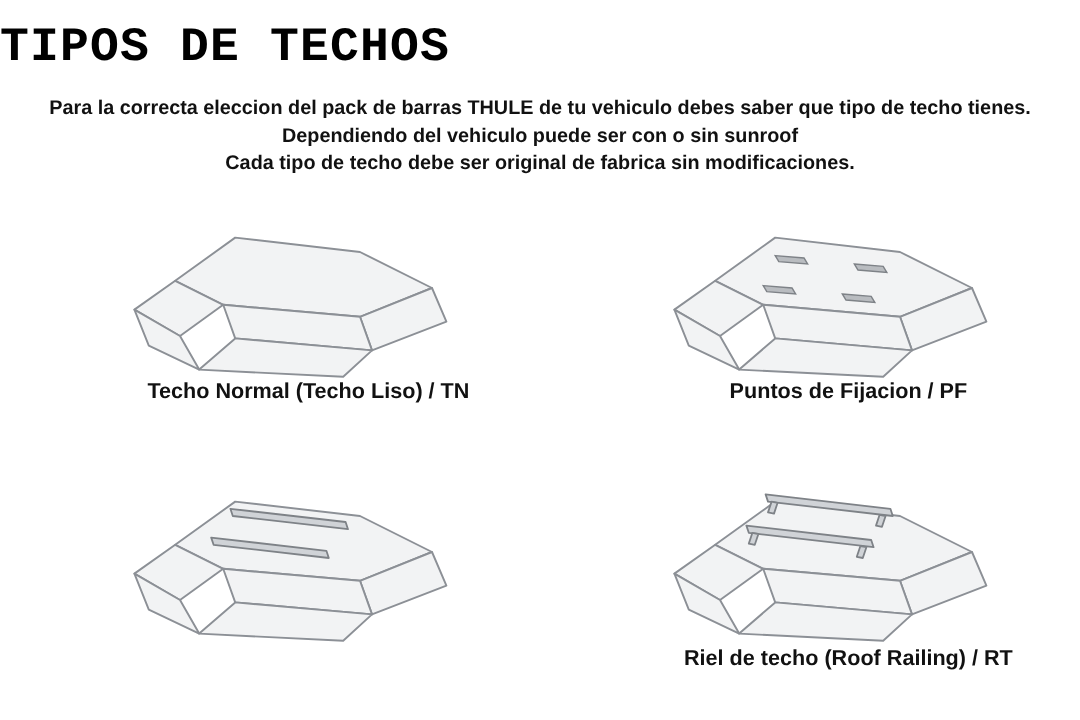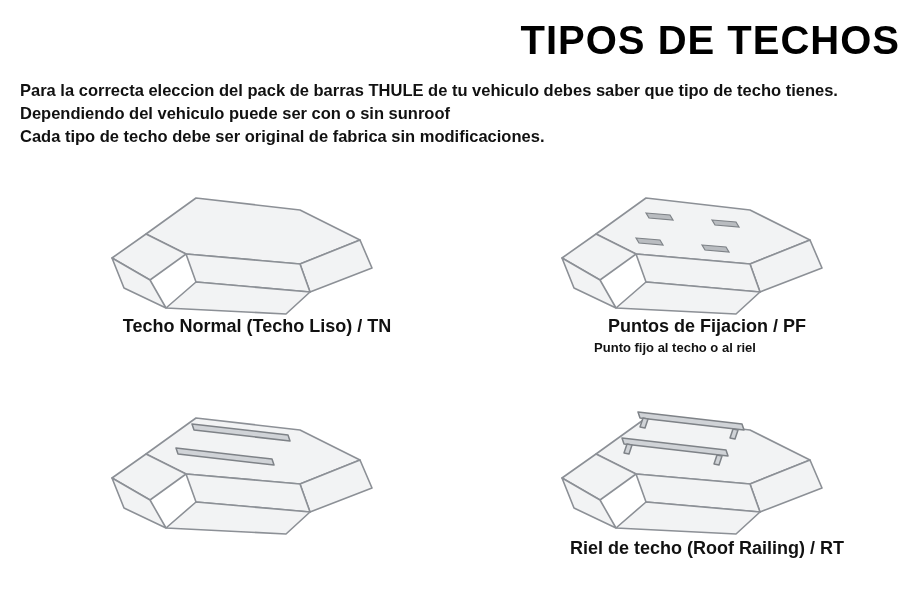--- a/index.html
+++ b/index.html
@@ -16,29 +16,30 @@
     position: relative;
   }
   .page {
     width: 900px;
     height: 600px;
     position: relative;
     box-sizing: border-box;
     padding: 0;
   }
   .title {
-    text-align: right;
+    text-align: left;
     font-size: 40px;
     font-weight: bold;
     letter-spacing: 1px;
     margin: 18px 0 10px 0;
     color: #000;
-    font-family: Liberation Sans, sans-serif;
+    font-family: Liberation Mono, monospace;
   }
   .subtitle-block {
+    text-align: center;
     margin: 16px auto;
     width: 860px;
   }
   .subtitle-line {
     font-size: 16.5px;
     font-weight: bold;
     line-height: 21px;
     color: #111;
     margin: 0;
     padding: 1px 0;
@@ -143,21 +144,20 @@
 
           <g fill="#b9bcc0" stroke="#7e8287" stroke-width="1.2">
             <path d="M196,45 l24,2 l3,5 l-24,-2 z"></path>
             <path d="M262,52 l24,2 l3,5 l-24,-2 z"></path>
             <path d="M186,70 l24,2 l3,5 l-24,-2 z"></path>
             <path d="M252,77 l24,2 l3,5 l-24,-2 z"></path>
           </g>
         </svg>
       </div>
       <div class="caption">Puntos de Fijacion / PF</div>
-      <div class="subcaption">Punto fijo al techo o al riel</div>
     </div>
 
     <div class="cell cell-2">
       <div class="art">
         <svg width="450" height="150" viewBox="0 0 450 150" aria-hidden="true">
           <g fill="#f2f3f4" stroke="#8c9096" stroke-width="1.6" stroke-linejoin="round">
             <path d="M146,66 L196,30 L300,42 L360,72 L300,96 L186,86 Z"></path>
             <path d="M146,66 L186,86 L150,112 L112,90 Z"></path>
             <path d="M112,90 L150,112 L166,140 L124,120 Z"></path>
             <path d="M360,72 L300,96 L310,124 L372,100 Z"></path>

